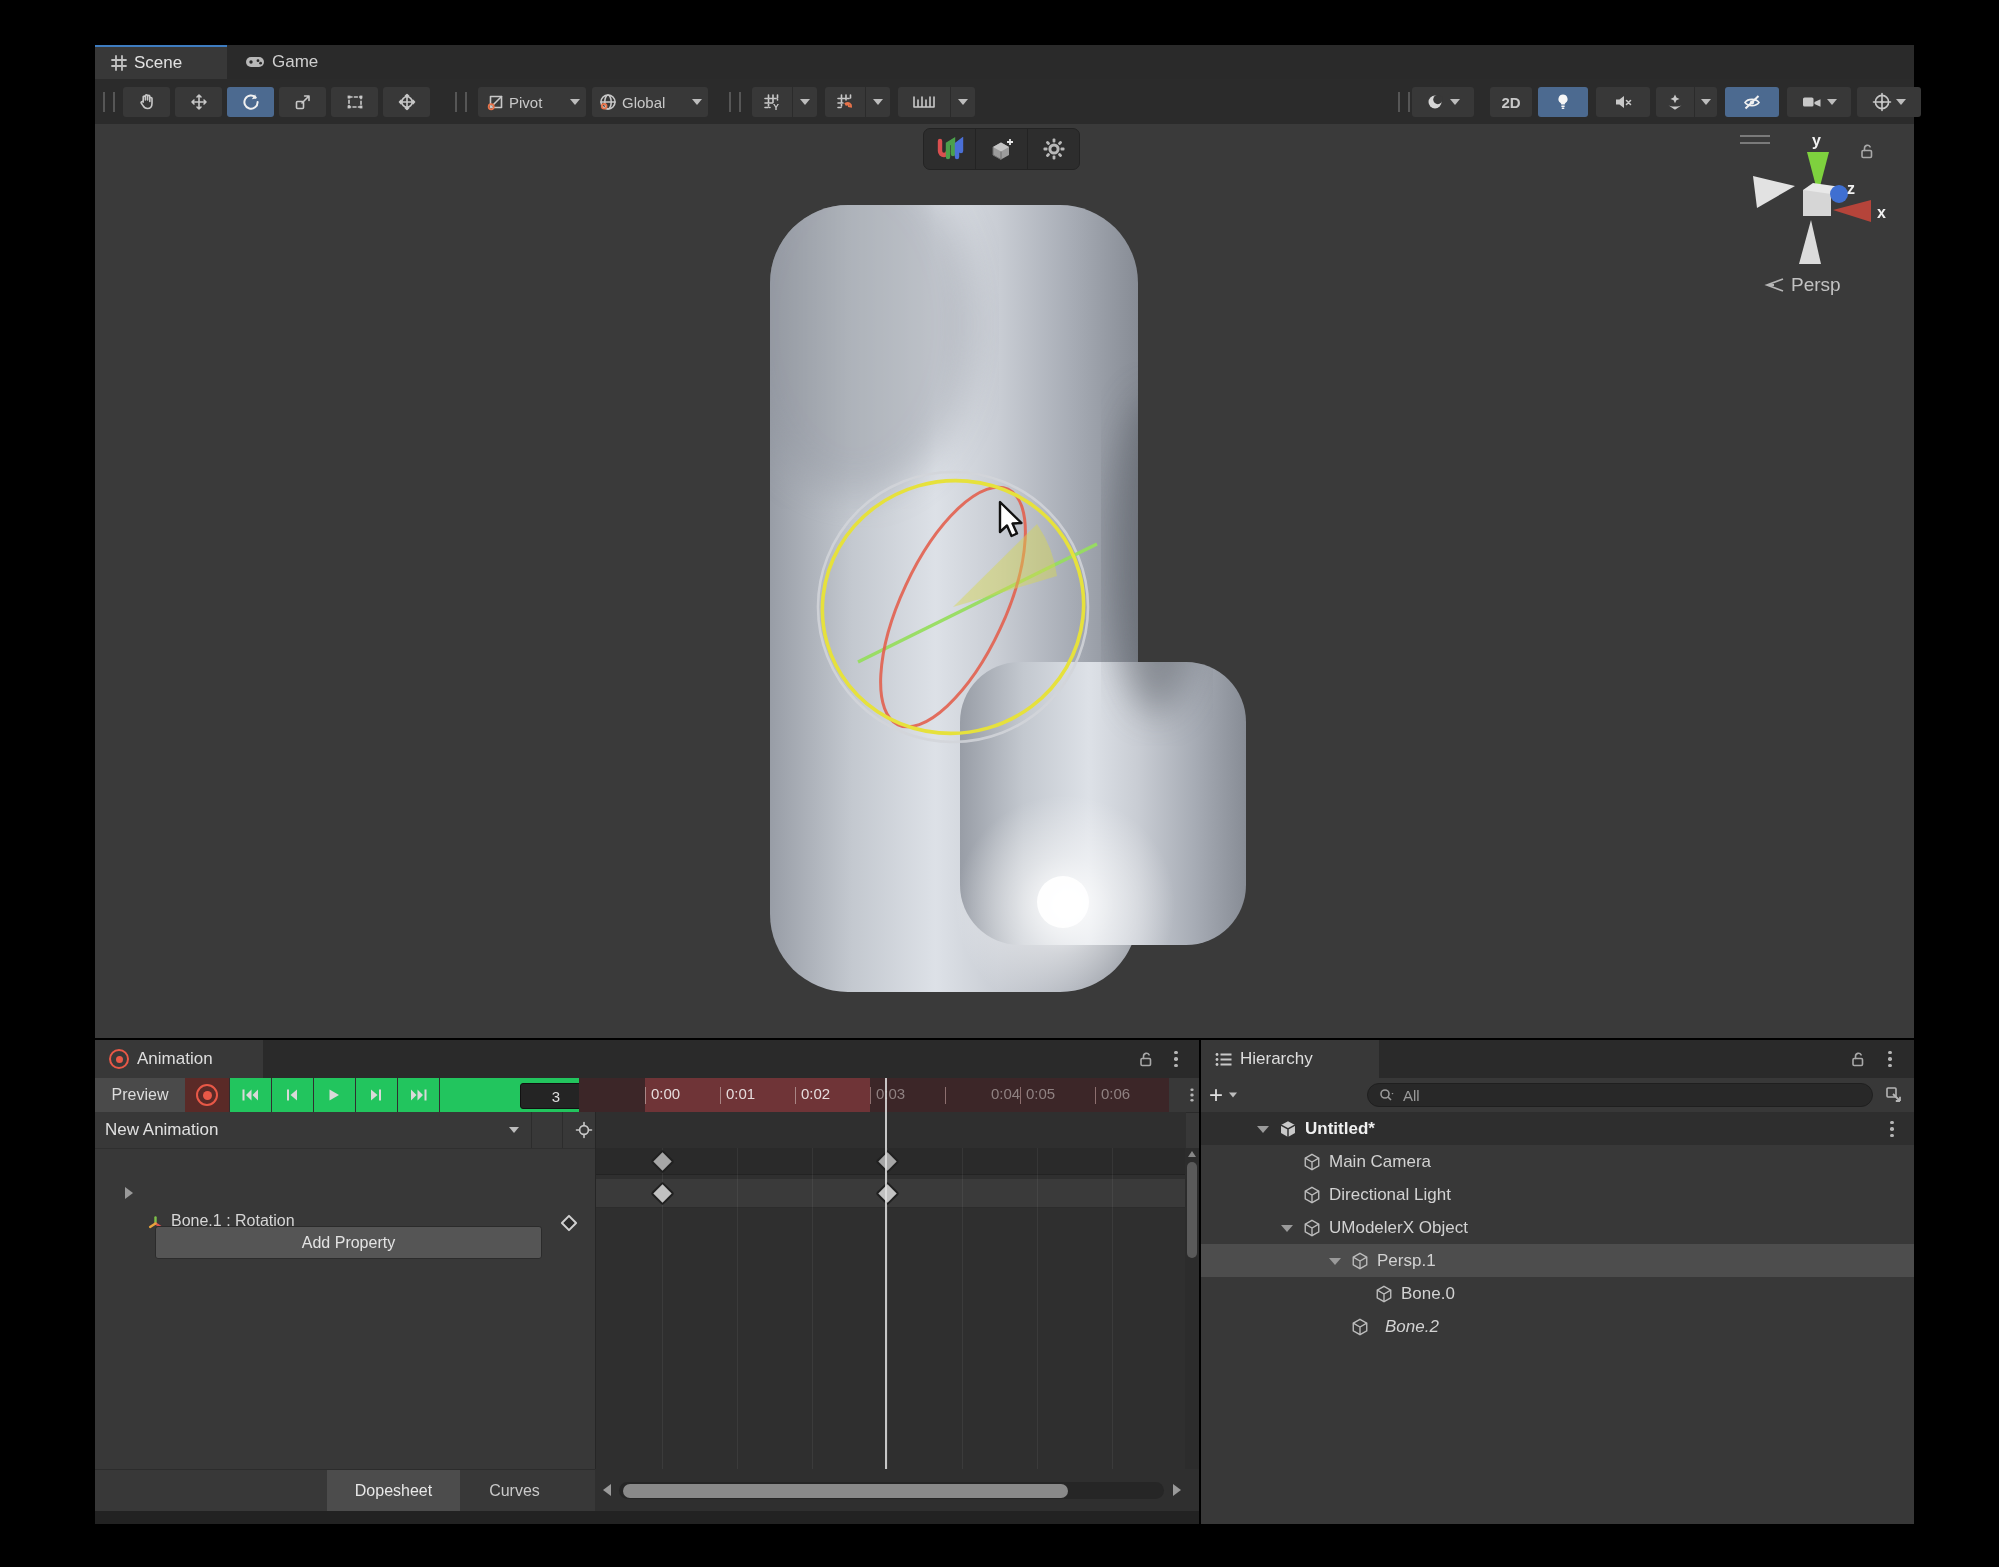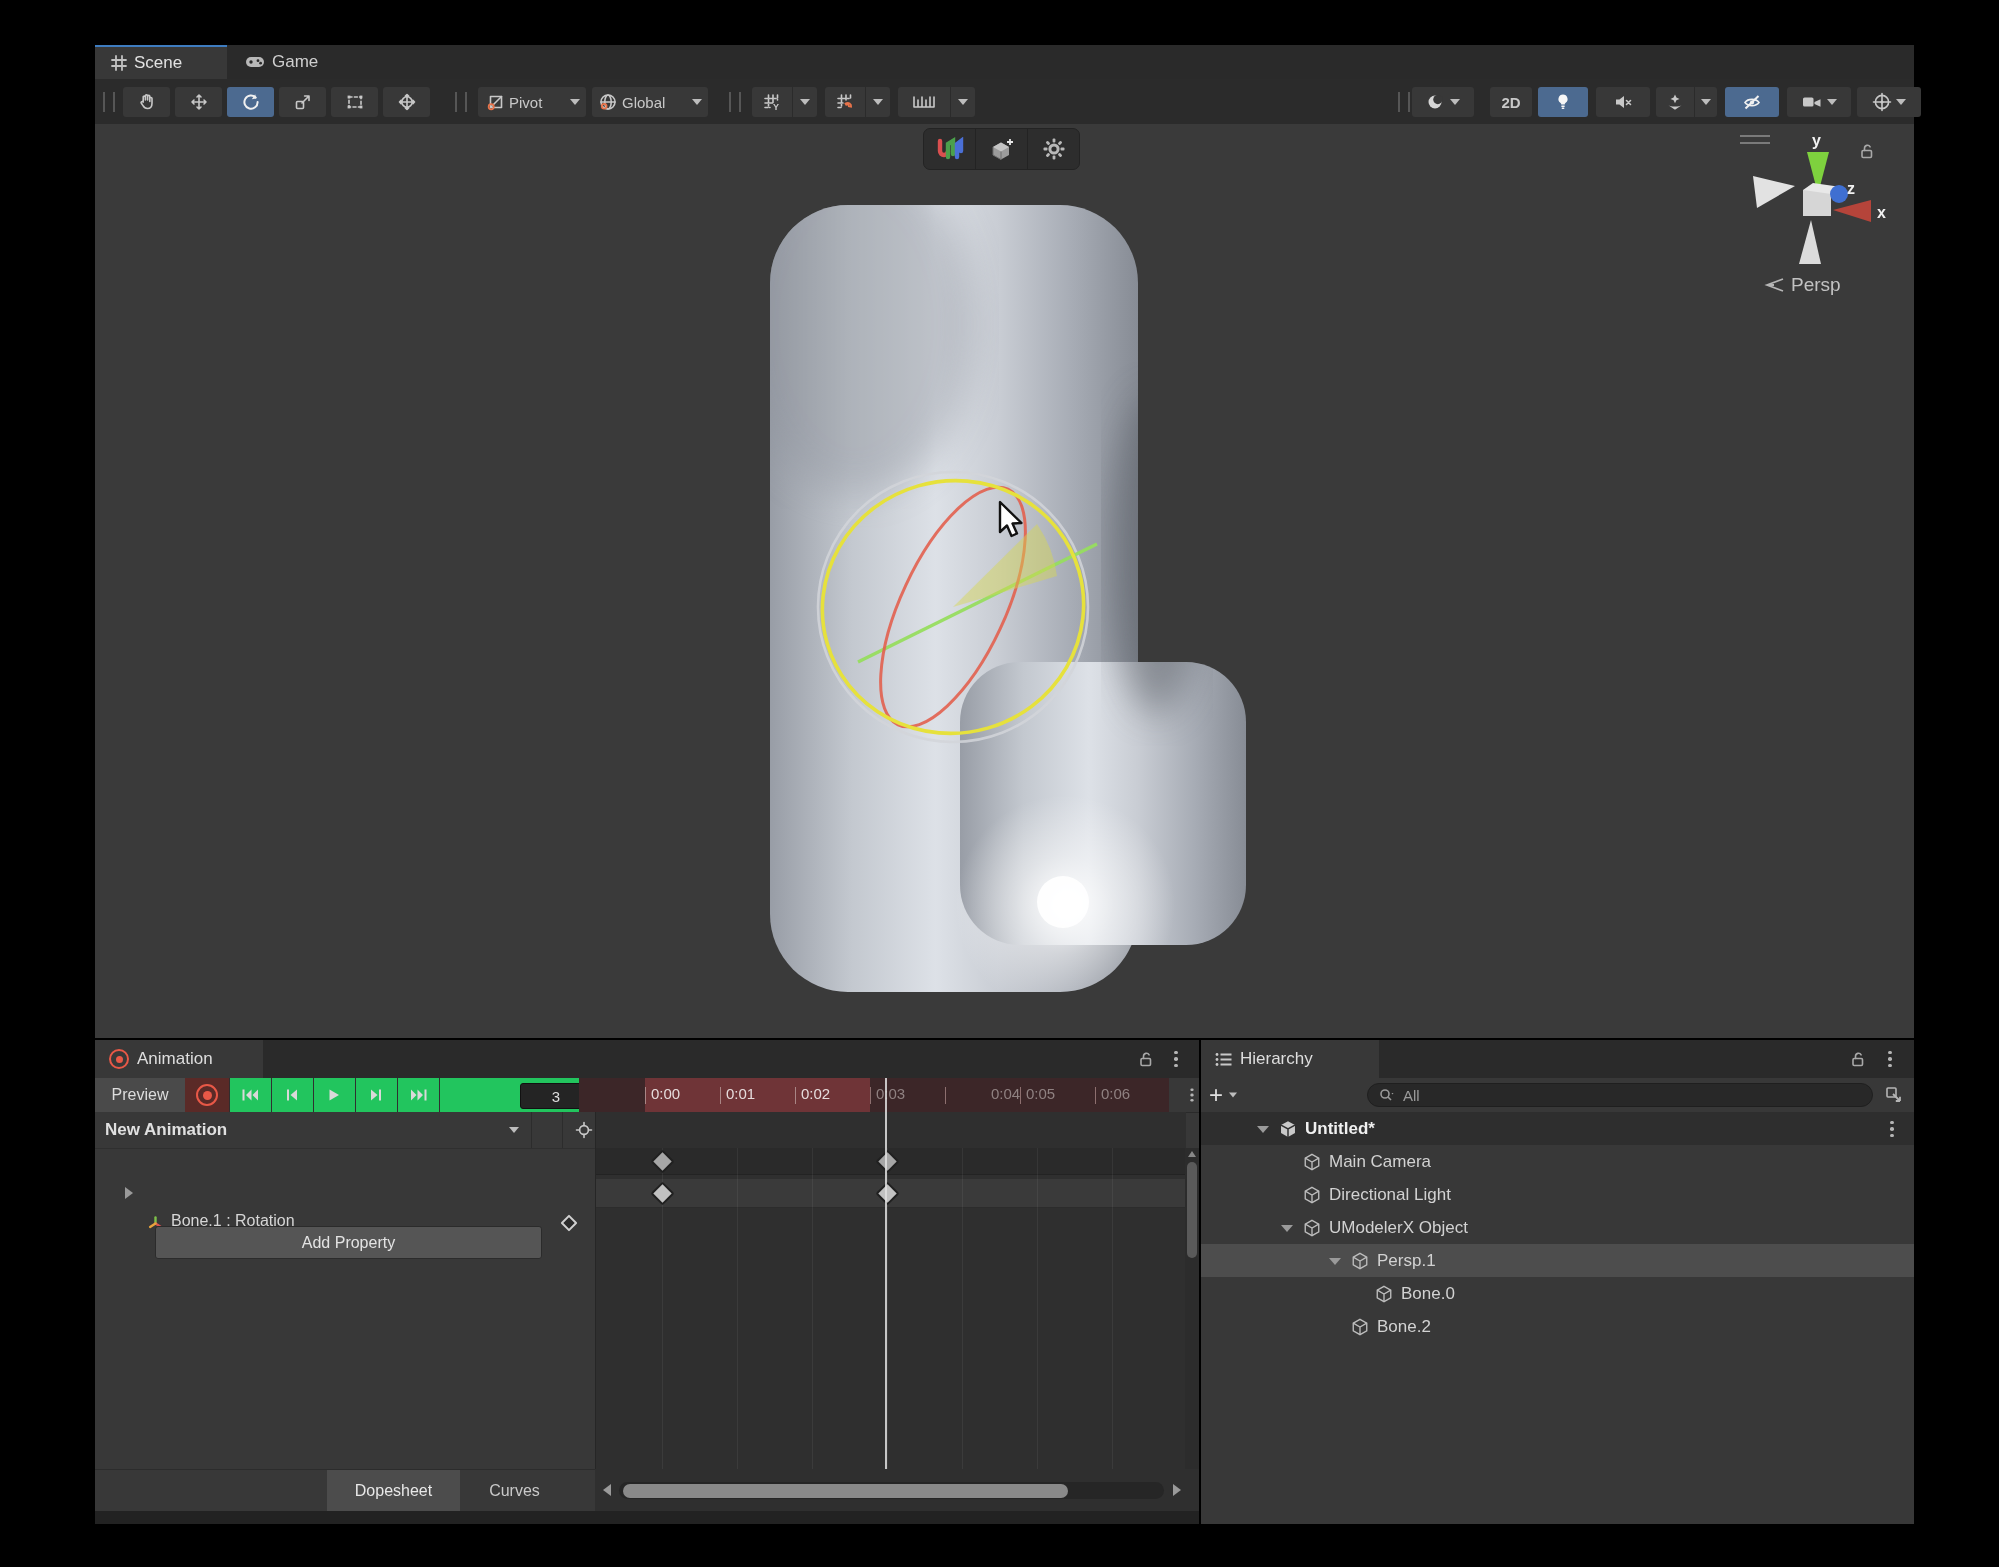--- a/index.html
+++ b/index.html
@@ -56,21 +56,21 @@
                border:1px solid #111;border-radius:3px;color:#ddd;font-size:15px;text-align:center;
                font-family:"Liberation Sans",sans-serif;}
   #ruler{position:absolute;left:484px;top:38px;width:590px;height:34px;background:var(--rulerdim,#3c2628);
          border-bottom:1px solid #1f1f1f;overflow:hidden;}
   #ruler-range{position:absolute;top:0;height:34px;background:var(--rulerhot,#6f3437);}
   .tickline{position:absolute;top:9px;width:1px;height:17px;background:#8d6f6f;}
   .ticklabel{position:absolute;top:7px;font-size:15px;color:#8f8181;}
   .ticklabel.hot{color:#e6dcdc;}
   #ruler-menu{position:absolute;left:1090px;top:38px;width:14px;height:34px;background:#383838;
               display:flex;align-items:center;justify-content:center;border-bottom:1px solid #2a2a2a;}
-  #clip-row{position:absolute;left:0;top:72px;width:500px;height:36px;background:#383838;border-bottom:1px solid #2f2f2f;font-weight:bold;}
+  #clip-row{position:absolute;left:0;top:72px;width:500px;height:36px;background:#383838;border-bottom:1px solid #2f2f2f;}
   #clip-dd{position:absolute;left:0;top:0;width:437px;height:36px;display:flex;align-items:center;
            justify-content:space-between;padding:0 12px 0 10px;box-sizing:border-box;
            border-right:1px solid #2c2c2c;font-size:17px;color:#e0e0e0;}
   .keybtn{position:absolute;top:0;width:42px;height:36px;display:flex;align-items:center;justify-content:center;
           border-left:1px solid #2c2c2c;}
   #dope-strip{position:absolute;left:500px;top:72px;width:590px;height:36px;background:#2f2f2f;border-left:1px solid #262626;}
   #dopesheet{position:absolute;left:500px;top:108px;width:590px;height:321px;background:#2f2f2f;
              border-left:1px solid #262626;overflow:hidden;}
   #sumrow{position:absolute;left:0;top:0;width:100%;height:26px;background:#2a2a2a;border-bottom:1px solid #232323;}
   #proprow-r{position:absolute;left:0;top:31px;width:100%;height:28px;background:#3a3a3a;border-bottom:1px solid #2c2c2c;}
@@ -708,17 +708,17 @@
     <span class="hlabel" style="left: 200px;">Bone.0</span>
   </div>
 
   <div class="hrow">
 
     <svg class="hicon icon-cube" width="18" height="18" viewBox="0 0 16 16" style="left: 150px;">
       <path d="M8 1.2 14 4.6v6.8L8 14.8 2 11.4V4.6z" fill="none" stroke="#bdbdbd" stroke-width="1.2"></path>
       <path d="M2 4.6 8 8l6-3.4M8 8v6.8" fill="none" stroke="#bdbdbd" stroke-width="1.2"></path>
           </svg>
 
-    <span class="hlabel" style="left: 176px;">Bone.2</span>
+    <span class="hlabel" style="left: 184px; font-style: italic;">Bone.2</span>
   </div>
 </div>
   </div>
 </div>
 
 </body></html>

